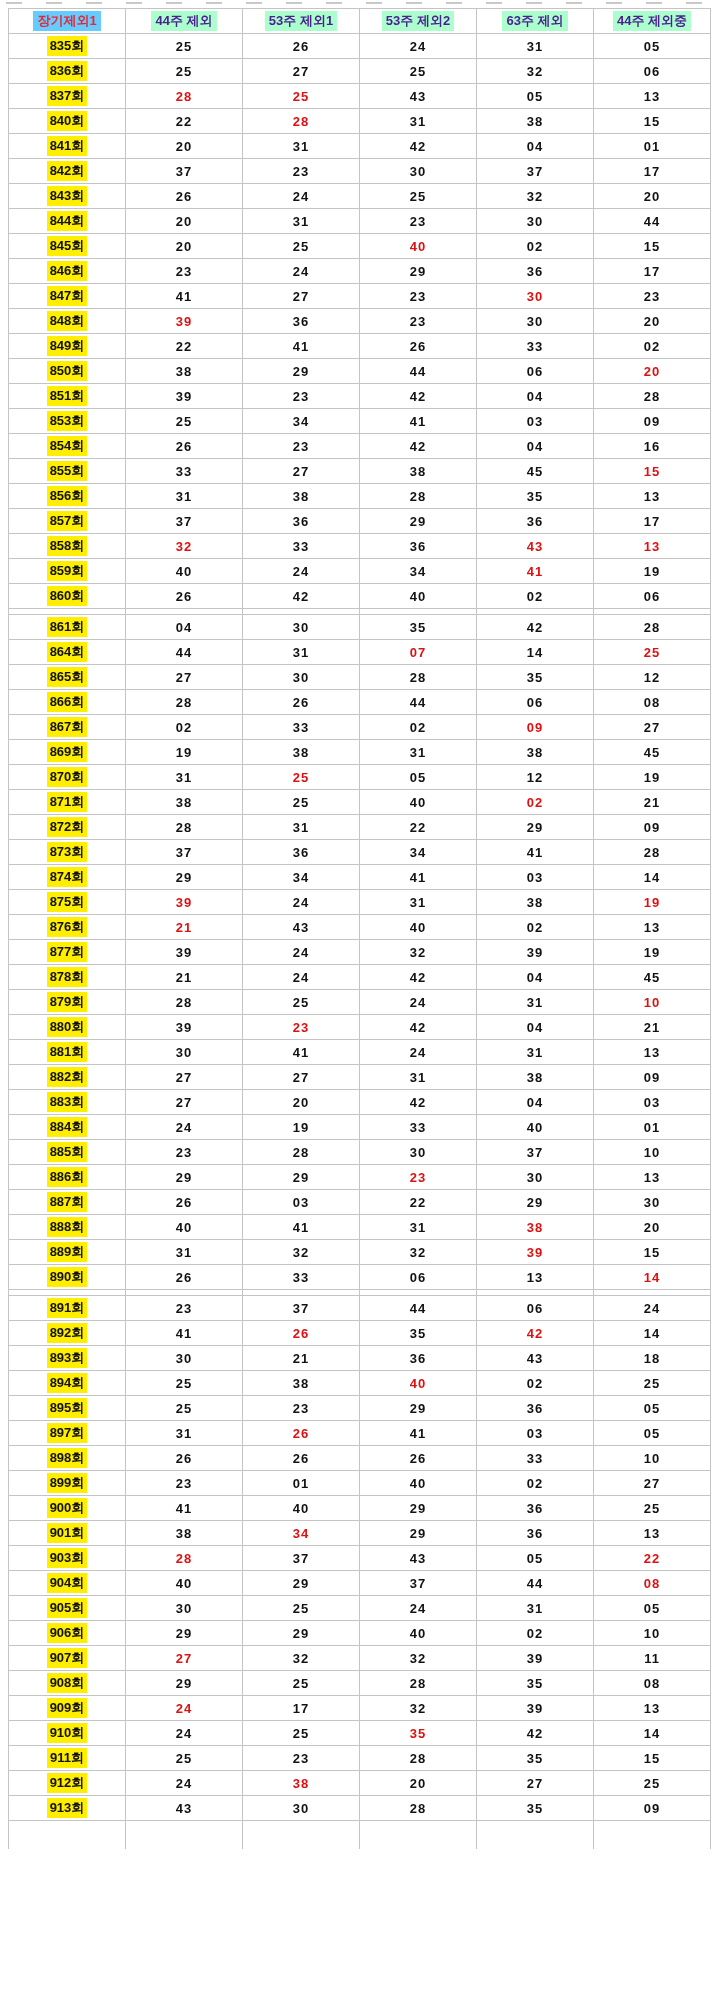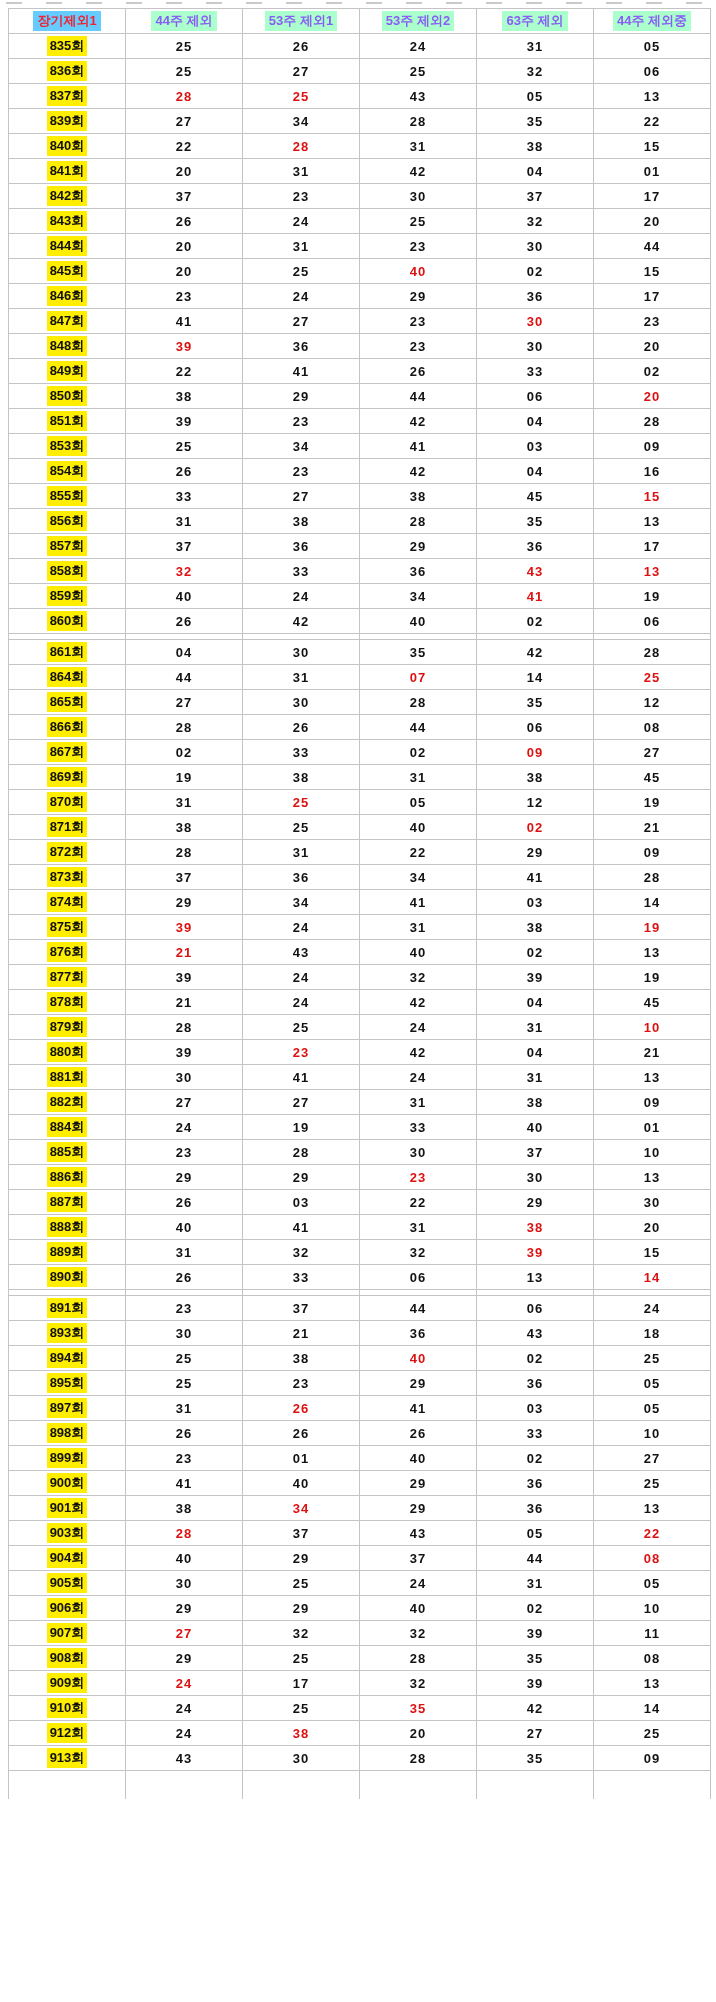--- a/index.html
+++ b/index.html
@@ -5,21 +5,21 @@
   html,body{margin:0;padding:0;background:#ffffff;width:716px;height:2002px;overflow:hidden;}
   body{font-family:"Liberation Sans","DejaVu Sans",sans-serif;}
   .top-dashes{position:absolute;top:2px;left:6px;width:704px;height:2px;
     background:repeating-linear-gradient(90deg,#c9c9c9 0 16px,transparent 16px 40px);}
   table.grid{position:absolute;top:8px;left:8px;width:702px;border-collapse:collapse;table-layout:fixed;}
   table.grid td{border:1px solid #c4c4c4;text-align:center;vertical-align:middle;padding:0;background:#fff;}
   tr.header-row td{height:24px;}
   tr.data-row td{height:24px;}
   tr.gap-row td{height:5px;}
   tr.bottom-row td{height:28px;border-bottom:none;}
-  .hdr-chip{display:inline-block;padding:1px 4px;font-weight:bold;font-size:13px;color:#8b5cf6;
+  .hdr-chip{display:inline-block;padding:1px 4px;font-weight:bold;font-size:13px;color:#4c1d95;
     background:var(--hdr-col-bg,#aaffcc);}
   .hdr-chip.label{background:var(--hdr-label-bg,#66ccff);color:var(--hdr-label-text,#ee2233);}
   .row-chip{display:inline-block;padding:1px 3px;font-weight:bold;font-size:13px;color:#111;
     background:var(--row-label-bg,#ffee00);}
   .val{font-weight:bold;font-size:13px;color:#121212;letter-spacing:1px;}
   .val.red{color:var(--red-val,#dd1111);}
 </style>
 </head>
 <body>
 
@@ -74,28 +74,20 @@
       </tr>
       <tr class="data-row">
         <td><span class="row-chip">837회</span></td>
         <td><span class="val red">28</span></td>
         <td><span class="val red">25</span></td>
         <td><span class="val">43</span></td>
         <td><span class="val">05</span></td>
         <td><span class="val">13</span></td>
       </tr>
       <tr class="data-row">
-        <td><span class="row-chip">839회</span></td>
-        <td><span class="val">27</span></td>
-        <td><span class="val">34</span></td>
-        <td><span class="val">28</span></td>
-        <td><span class="val">35</span></td>
-        <td><span class="val">22</span></td>
-      </tr>
-      <tr class="data-row">
         <td><span class="row-chip">840회</span></td>
         <td><span class="val">22</span></td>
         <td><span class="val red">28</span></td>
         <td><span class="val">31</span></td>
         <td><span class="val">38</span></td>
         <td><span class="val">15</span></td>
       </tr>
       <tr class="data-row">
         <td><span class="row-chip">841회</span></td>
         <td><span class="val">20</span></td>
@@ -402,20 +394,28 @@
       </tr>
       <tr class="data-row">
         <td><span class="row-chip">882회</span></td>
         <td><span class="val">27</span></td>
         <td><span class="val">27</span></td>
         <td><span class="val">31</span></td>
         <td><span class="val">38</span></td>
         <td><span class="val">09</span></td>
       </tr>
       <tr class="data-row">
+        <td><span class="row-chip">883회</span></td>
+        <td><span class="val">27</span></td>
+        <td><span class="val">20</span></td>
+        <td><span class="val">42</span></td>
+        <td><span class="val">04</span></td>
+        <td><span class="val">03</span></td>
+      </tr>
+      <tr class="data-row">
         <td><span class="row-chip">884회</span></td>
         <td><span class="val">24</span></td>
         <td><span class="val">19</span></td>
         <td><span class="val">33</span></td>
         <td><span class="val">40</span></td>
         <td><span class="val">01</span></td>
       </tr>
       <tr class="data-row">
         <td><span class="row-chip">885회</span></td>
         <td><span class="val">23</span></td>
@@ -472,20 +472,28 @@
         <td></td>
         <td></td>
       </tr>
       <tr class="data-row">
         <td><span class="row-chip">891회</span></td>
         <td><span class="val">23</span></td>
         <td><span class="val">37</span></td>
         <td><span class="val">44</span></td>
         <td><span class="val">06</span></td>
         <td><span class="val">24</span></td>
+      </tr>
+      <tr class="data-row">
+        <td><span class="row-chip">892회</span></td>
+        <td><span class="val">41</span></td>
+        <td><span class="val red">26</span></td>
+        <td><span class="val">35</span></td>
+        <td><span class="val red">42</span></td>
+        <td><span class="val">14</span></td>
       </tr>
       <tr class="data-row">
         <td><span class="row-chip">893회</span></td>
         <td><span class="val">30</span></td>
         <td><span class="val">21</span></td>
         <td><span class="val">36</span></td>
         <td><span class="val">43</span></td>
         <td><span class="val">18</span></td>
       </tr>
       <tr class="data-row">
@@ -600,20 +608,28 @@
         <td><span class="val">39</span></td>
         <td><span class="val">13</span></td>
       </tr>
       <tr class="data-row">
         <td><span class="row-chip">910회</span></td>
         <td><span class="val">24</span></td>
         <td><span class="val">25</span></td>
         <td><span class="val red">35</span></td>
         <td><span class="val">42</span></td>
         <td><span class="val">14</span></td>
+      </tr>
+      <tr class="data-row">
+        <td><span class="row-chip">911회</span></td>
+        <td><span class="val">25</span></td>
+        <td><span class="val">23</span></td>
+        <td><span class="val">28</span></td>
+        <td><span class="val">35</span></td>
+        <td><span class="val">15</span></td>
       </tr>
       <tr class="data-row">
         <td><span class="row-chip">912회</span></td>
         <td><span class="val">24</span></td>
         <td><span class="val red">38</span></td>
         <td><span class="val">20</span></td>
         <td><span class="val">27</span></td>
         <td><span class="val">25</span></td>
       </tr>
       <tr class="data-row">

